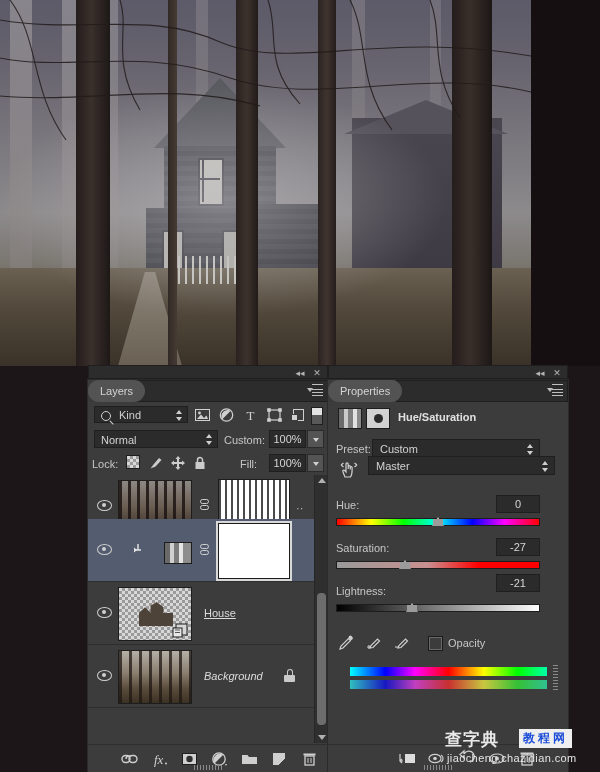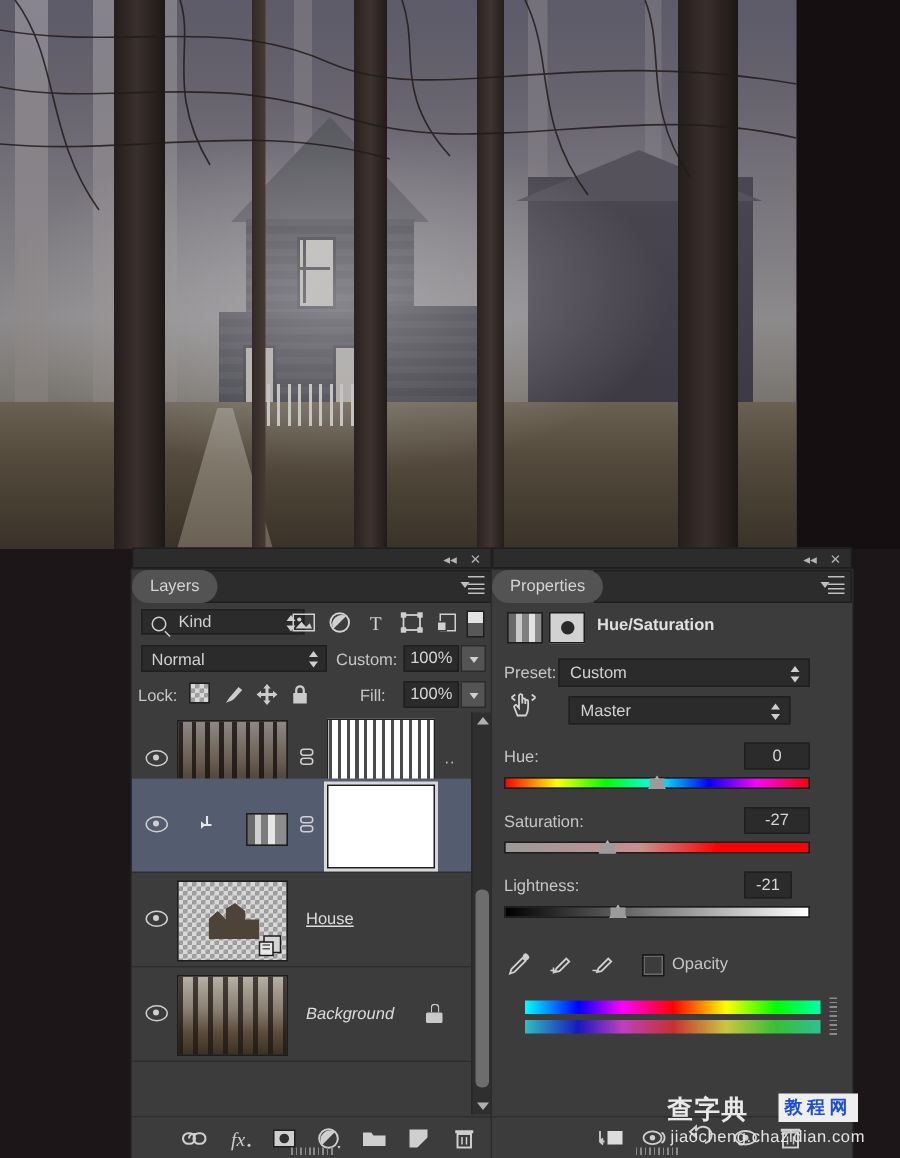--- a/index.html
+++ b/index.html
@@ -41,21 +41,21 @@
   .menu-ico i{position:absolute;right:0;display:block;width:11px;height:1px;background:#c0c0c0;}
   .menu-ico i:nth-child(1){top:2px}.menu-ico i:nth-child(2){top:5px}
   .menu-ico i:nth-child(3){top:8px}.menu-ico i:nth-child(4){top:11px}
   .menu-ico b{position:absolute;left:0;top:4px;width:0;height:0;
        border-left:3px solid transparent;border-right:3px solid transparent;border-top:4px solid #c0c0c0;}
 
   
   #layers{left:88px;top:380px;width:240px;height:392px;background:#3c3c3c;}
   .lp-body{position:absolute;left:0;top:22px;right:0;bottom:0;background:#3c3c3c;}
   .row-filter{position:absolute;left:0;top:0;width:240px;height:25px;background:#3c3c3c;}
-  .kindbox{position:absolute;left:6px;top:4px;width:109px;height:17px;background:#2b2b2b;
+  .kindbox{position:absolute;left:6px;top:4px;width:94px;height:17px;background:#2b2b2b;
            border:1px solid #1f1f1f;box-sizing:border-box;}
   .kindbox span{position:absolute;left:24px;top:2px;font-size:11px;color:#cfcfcf;}
   .magnif{position:absolute;left:6px;top:4px;width:8px;height:8px;border:1.4px solid #cfcfcf;
           border-radius:50%;}
   .magnif:after{content:"";position:absolute;right:-4px;bottom:-3px;width:5px;height:1.4px;
           background:#cfcfcf;transform:rotate(45deg);}
   .spin{position:absolute;width:7px;height:13px;}
   .spin u,.spin s{position:absolute;left:0;width:0;height:0;border-left:3.5px solid transparent;
         border-right:3.5px solid transparent;}
   .spin u{top:1px;border-bottom:4px solid #cfcfcf;}
@@ -502,42 +502,42 @@
           </div>
       </div>
 
       <div class="handico">
         <svg width="22" height="22">
             <path d="M7,18 L5,13 C4.2,11.4 5.8,10.4 6.8,11.6 L8,13 L8,5 C8,3.4 10.2,3.4 10.2,5 L10.2,10 L10.2,7.6 C10.2,6.2 12.2,6.2 12.2,7.6 L12.2,10.4 L12.2,8.6 C12.2,7.3 14.1,7.3 14.1,8.6 L14.1,11 C14.1,15 13.3,17 12.5,18 Z" fill="none" stroke="#d2d2d2" stroke-width="1.2"></path>
             <path d="M3,6 L5.5,4 M3,6 L5.5,8" stroke="#d2d2d2" stroke-width="1.1" fill="none"></path>
             <path d="M19,6 L16.5,4 M19,6 L16.5,8" stroke="#d2d2d2" stroke-width="1.1" fill="none"></path>
           </svg>
       </div>
-      <div class="selbox" style="left:40px;top:30px;width:148px;margin-left:11px;">
+      <div class="selbox" style="left:40px;top:22px;width:187px;">
         <span>Master</span>
         <div class="spin" style="right:5px;top:3px;">
             <u></u>
             <s></s>
           </div>
       </div>
 
       <div class="lbl" style="left:8px;top:65px;">Hue:</div>
       <div class="numbox" style="left:168px;top:61px;width:44px;">0</div>
       <div class="slider-track" style="left:8px;top:84px;width:204px;
            background:linear-gradient(90deg,#ff0000,#ffff00 17%,#00ff00 33%,#00ffff 50%,#0000ff 67%,#ff00ff 83%,#ff0000);"></div>
       <div class="knob" style="left:104px;top:83px;"></div>
 
       <div class="lbl" style="left:8px;top:108px;">Saturation:</div>
       <div class="numbox" style="left:168px;top:104px;width:44px;">-27</div>
       <div class="slider-track" style="left:8px;top:127px;width:204px;
            background:linear-gradient(90deg,#9a9a9a,#c98f8f 45%,#ff0000 70%,#ff0000);"></div>
       <div class="knob" style="left:71px;top:126px;"></div>
 
       <div class="lbl" style="left:8px;top:151px;">Lightness:</div>
-      <div class="numbox" style="left:168px;top:147px;width:32px;">-21</div>
+      <div class="numbox" style="left:168px;top:140px;width:44px;">-21</div>
       <div class="slider-track" style="left:8px;top:170px;width:204px;background:linear-gradient(90deg,#000000,#ffffff);"></div>
       <div class="knob" style="left:78px;top:169px;"></div>
 
       <div class="dropper" style="left:10px;top:200px;">
         <svg width="17" height="17">
             <path d="M2,15 L3,12 L10.5,4.5 L12.5,6.5 L5,14 Z" fill="none" stroke="#cfcfcf" stroke-width="1.2"></path>
             <rect x="10.5" y="2" width="4.5" height="3.5" rx="1.6" transform="rotate(45 12.7 3.7)" fill="#cfcfcf"></rect>
           </svg>
       </div>
       <div class="dropper" style="left:38px;top:200px;">

